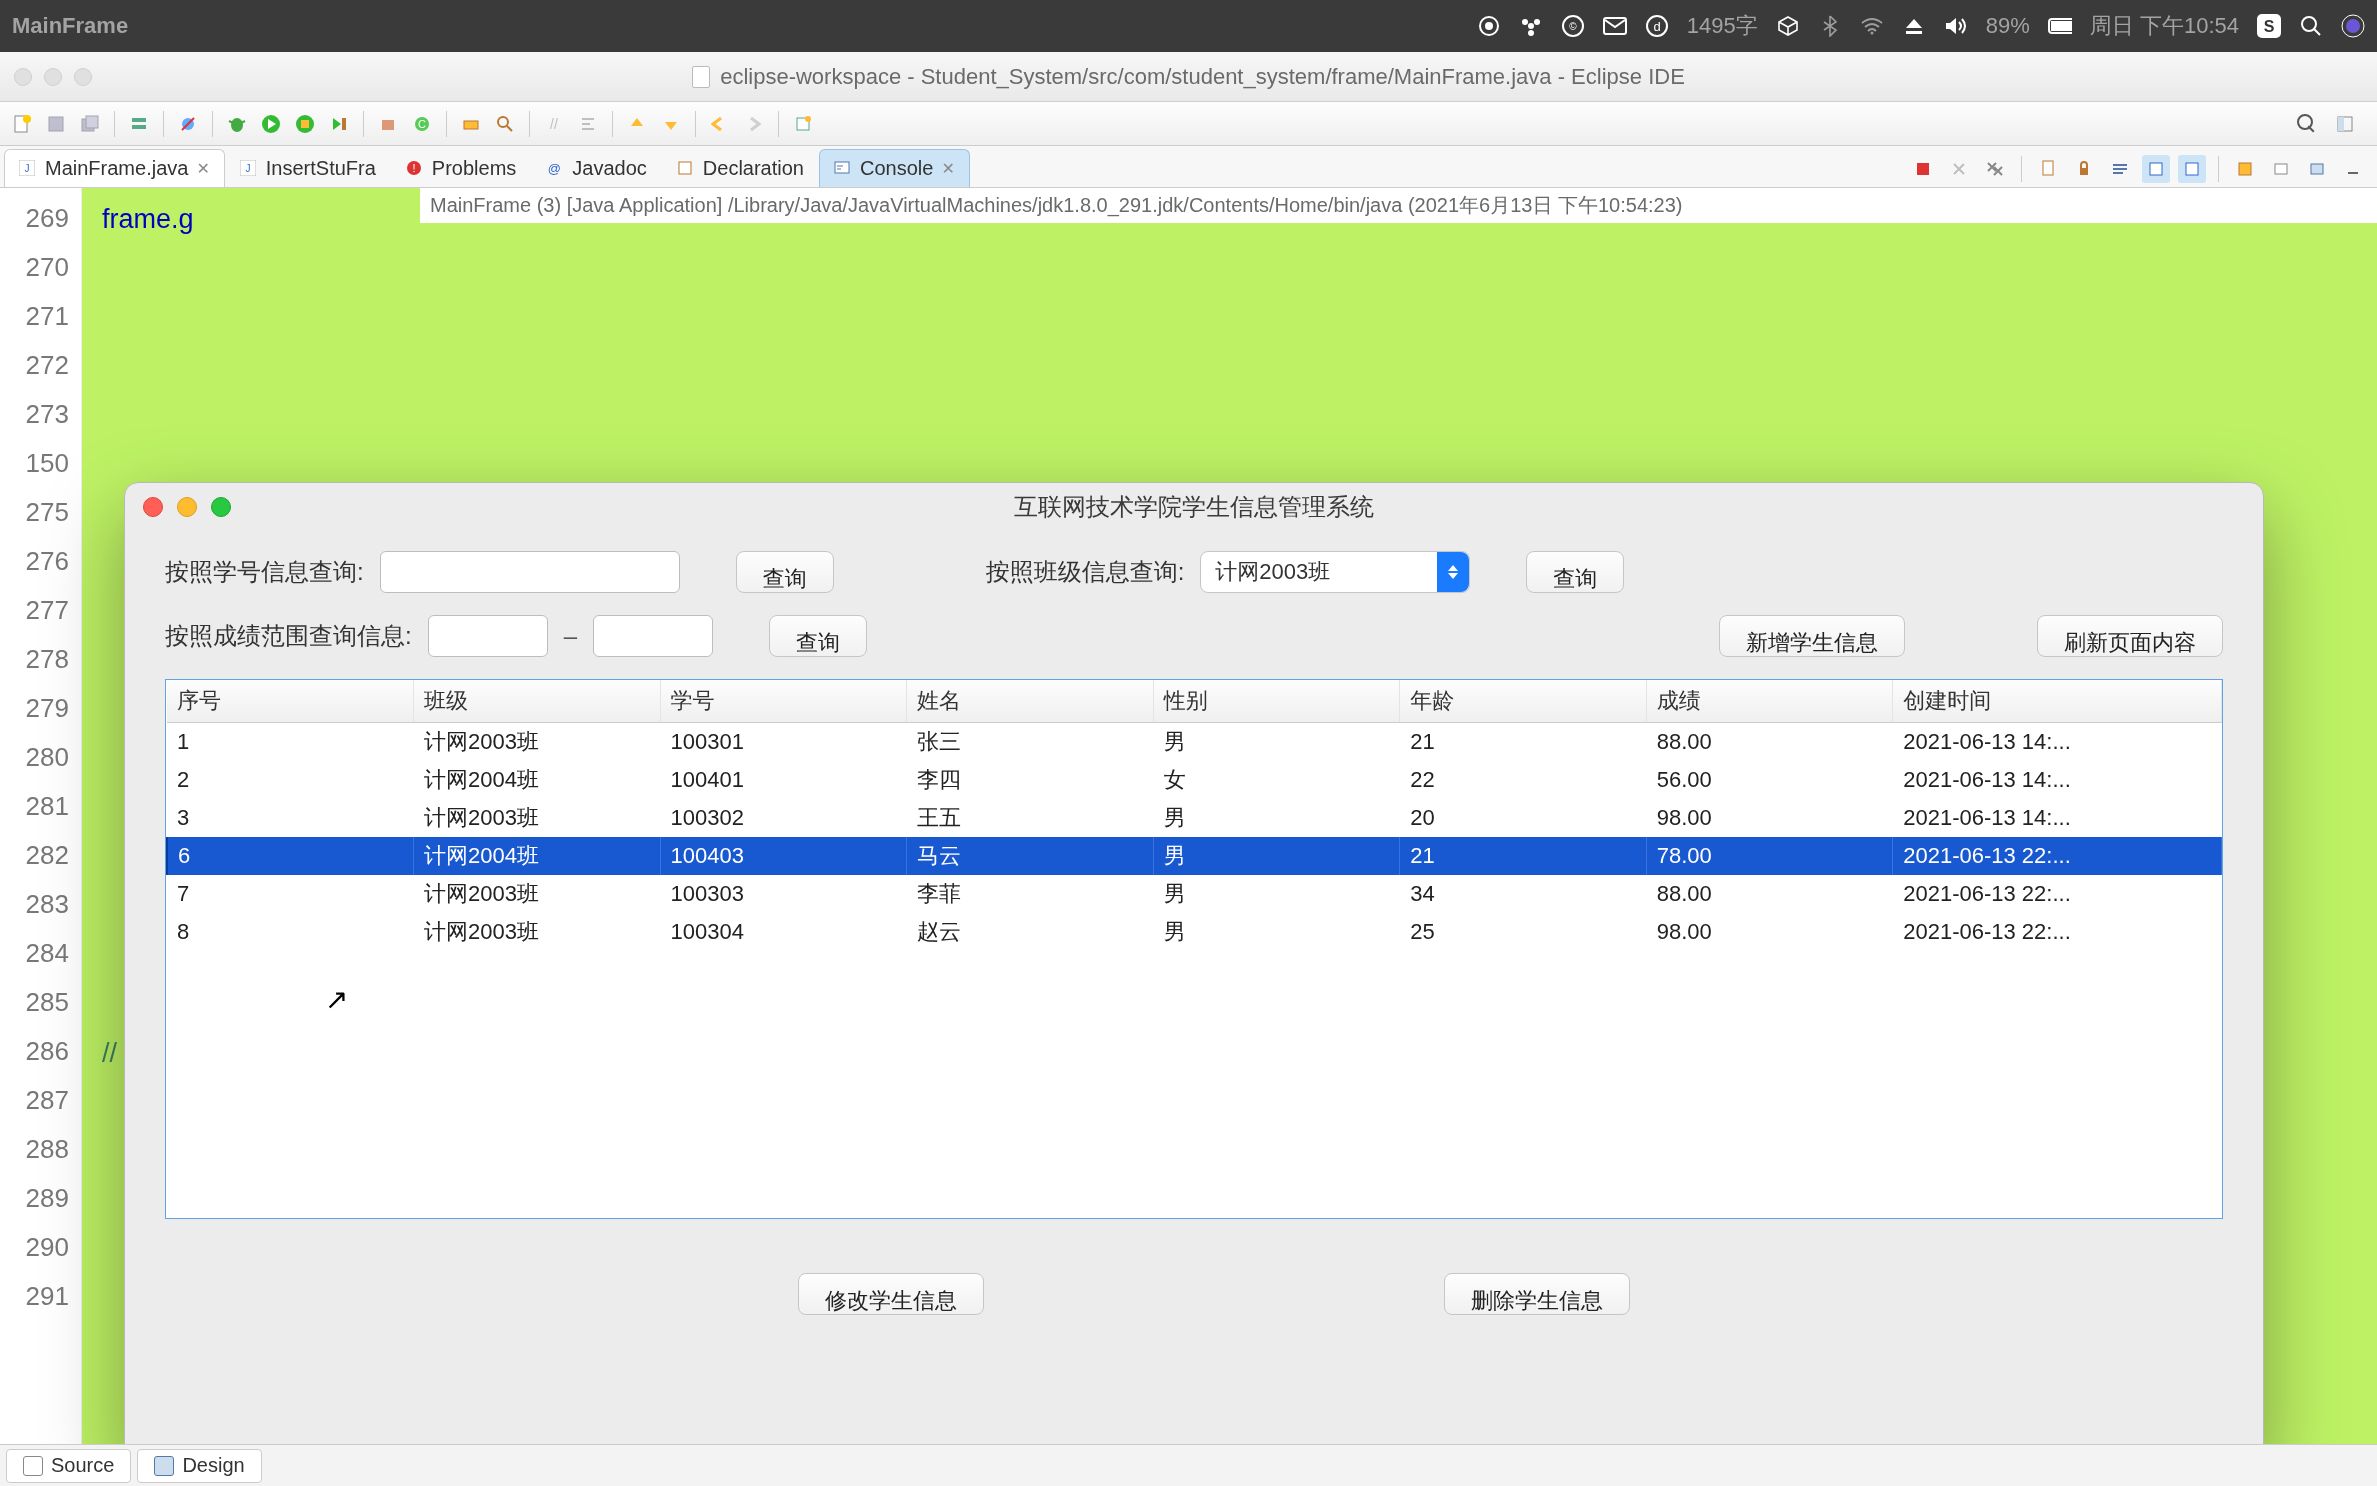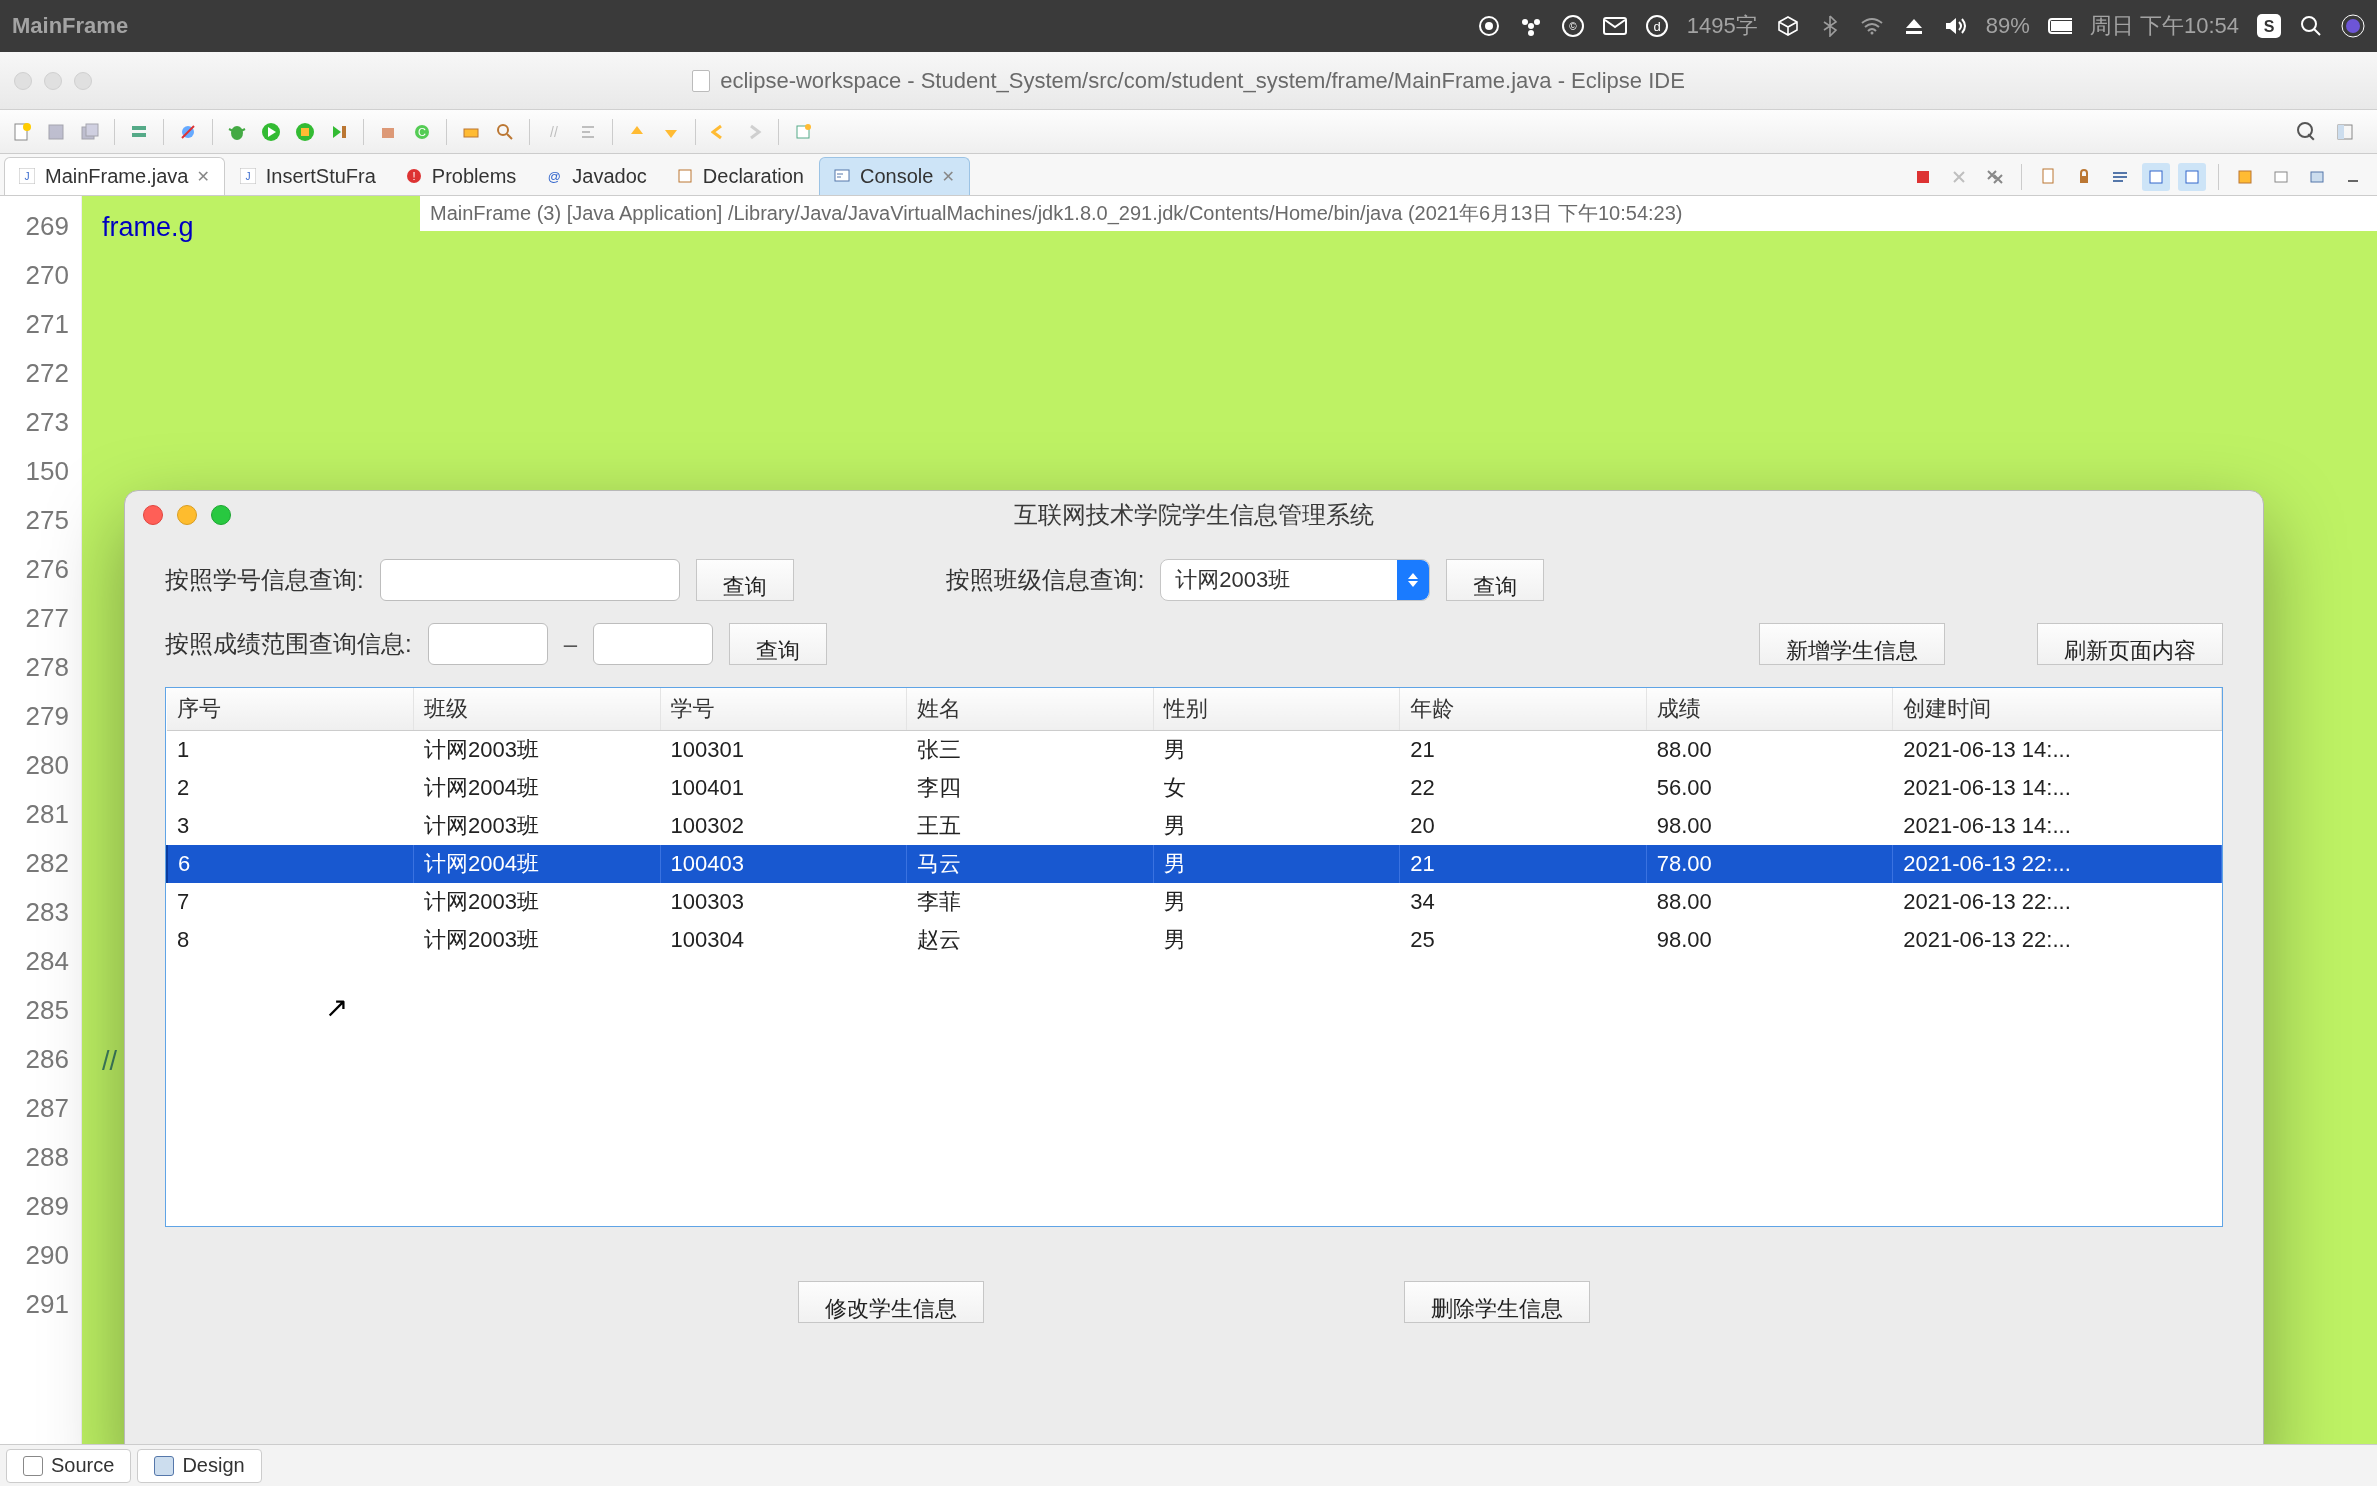--- a/index.html
+++ b/index.html
@@ -5,21 +5,21 @@
 * { margin: 0; padding: 0; box-sizing: border-box; font-family: -apple-system, "Helvetica Neue", Arial, sans-serif; }
 body { background: #f0f0f0; width: 2377px; height: 1486px; overflow: hidden; transform-origin: top left; }
 
 
 .menubar { height: 52px; background: #3a3a3a; color: #a3a3a3; display: flex; align-items: center; padding: 0 12px; font-size: 22px; font-weight: 600; justify-content: space-between; }
 .menubar-left { display: flex; align-items: center; gap: 18px; }
 .menubar-right { display: flex; align-items: center; gap: 18px; font-weight: 400; }
 .menubar-right .icon { width: 24px; height: 24px; display: inline-flex; align-items: center; justify-content: center; }
 
 
-.window-title { height: 58px; background: linear-gradient(#f7f7f7,#e9e9e9); border-bottom: 1px solid #d0d0d0; display: flex; align-items: center; padding: 0 18px; font-size: 22px; color: #6a6a6a; position: relative; }
+.window-title { height: 50px; background: linear-gradient(#f7f7f7,#e9e9e9); border-bottom: 1px solid #d0d0d0; display: flex; align-items: center; padding: 0 18px; font-size: 22px; color: #6a6a6a; position: relative; }
 .traffic { position: absolute; left: 14px; display: flex; gap: 12px; }
 .traffic span { width: 18px; height: 18px; border-radius: 50%; background: #e0e0e0; border: 1px solid #d0d0d0; }
 .window-title .title-text { margin: 0 auto; display: flex; align-items: center; gap: 10px; }
 .doc-icon { width: 18px; height: 22px; border: 1px solid #bbb; border-radius: 2px; background: #fff; position: relative; }
 
 
 .toolbar { height: 44px; background: linear-gradient(#fdfdfd,#efefef); border-bottom: 1px solid #ccc; display: flex; align-items: center; padding: 0 8px; gap: 6px; justify-content: space-between; }
 .toolbar-left { display: flex; align-items: center; gap: 6px; }
 .toolbar-right { display: flex; align-items: center; gap: 10px; padding-right: 10px; }
 .tbtn { width: 28px; height: 28px; display: inline-flex; align-items: center; justify-content: center; border-radius: 3px; }
@@ -56,21 +56,21 @@
 .tl-yel { background: #febc2e; border: 1px solid #d89d22; }
 .tl-grn { background: #28c840; border: 1px solid #1da532; }
 
 .dialog-body { padding: 20px 40px; }
 .form-row { display: flex; align-items: center; gap: 16px; margin-bottom: 22px; font-size: 24px; color: #333; }
 .form-row .spacer { flex: 1; }
 .form-label { white-space: nowrap; }
 .text-input { height: 42px; border: 1px solid #bdbdbd; border-radius: 6px; background: #fff; padding: 0 10px; font-size: 22px; }
 .text-input.w1 { width: 300px; }
 .text-input.w2 { width: 120px; }
-.mac-btn { height: 42px; padding: 12px 26px; border: 1px solid #c6c6c6; border-radius: 0; background: linear-gradient(#fdfdfd,#f1f1f1); font-size: 22px; color: #222; cursor: pointer; }
+.mac-btn { height: 42px; padding: 12px 26px; border: 1px solid #c6c6c6; border-radius: 8px; background: linear-gradient(#fdfdfd,#f1f1f1); font-size: 22px; color: #222; cursor: pointer; margin-left: 40px; }
 .combo { height: 42px; border: 1px solid #c6c6c6; border-radius: 8px; background: #fff; display: flex; align-items: center; padding: 0 0 0 14px; font-size: 22px; min-width: 270px; position: relative; }
 .combo .arrow { position: absolute; right: 0; top: 0; bottom: 0; width: 32px; background: #1a7bff; border-radius: 0 8px 8px 0; display: flex; flex-direction: column; align-items: center; justify-content: center; gap: 2px; }
 .combo .arrow::before { content: ""; border-left: 5px solid transparent; border-right: 5px solid transparent; border-bottom: 6px solid #fff; }
 .combo .arrow::after { content: ""; border-left: 5px solid transparent; border-right: 5px solid transparent; border-top: 6px solid #fff; }
 .dash { font-size: 24px; color: #555; }
 
 
 .table-wrap { border: 1px solid #5fa4e6; background: #fff; height: 540px; margin-top: 10px; overflow: hidden; }
 .tbl { width: 100%; border-collapse: collapse; table-layout: fixed; font-size: 22px; }
 .tbl th { background: linear-gradient(#fdfdfd,#efefef); border-bottom: 1px solid #ccc; border-right: 1px solid #e4e4e4; text-align: left; padding: 6px 10px; font-weight: 400; color: #333; height: 34px; }

